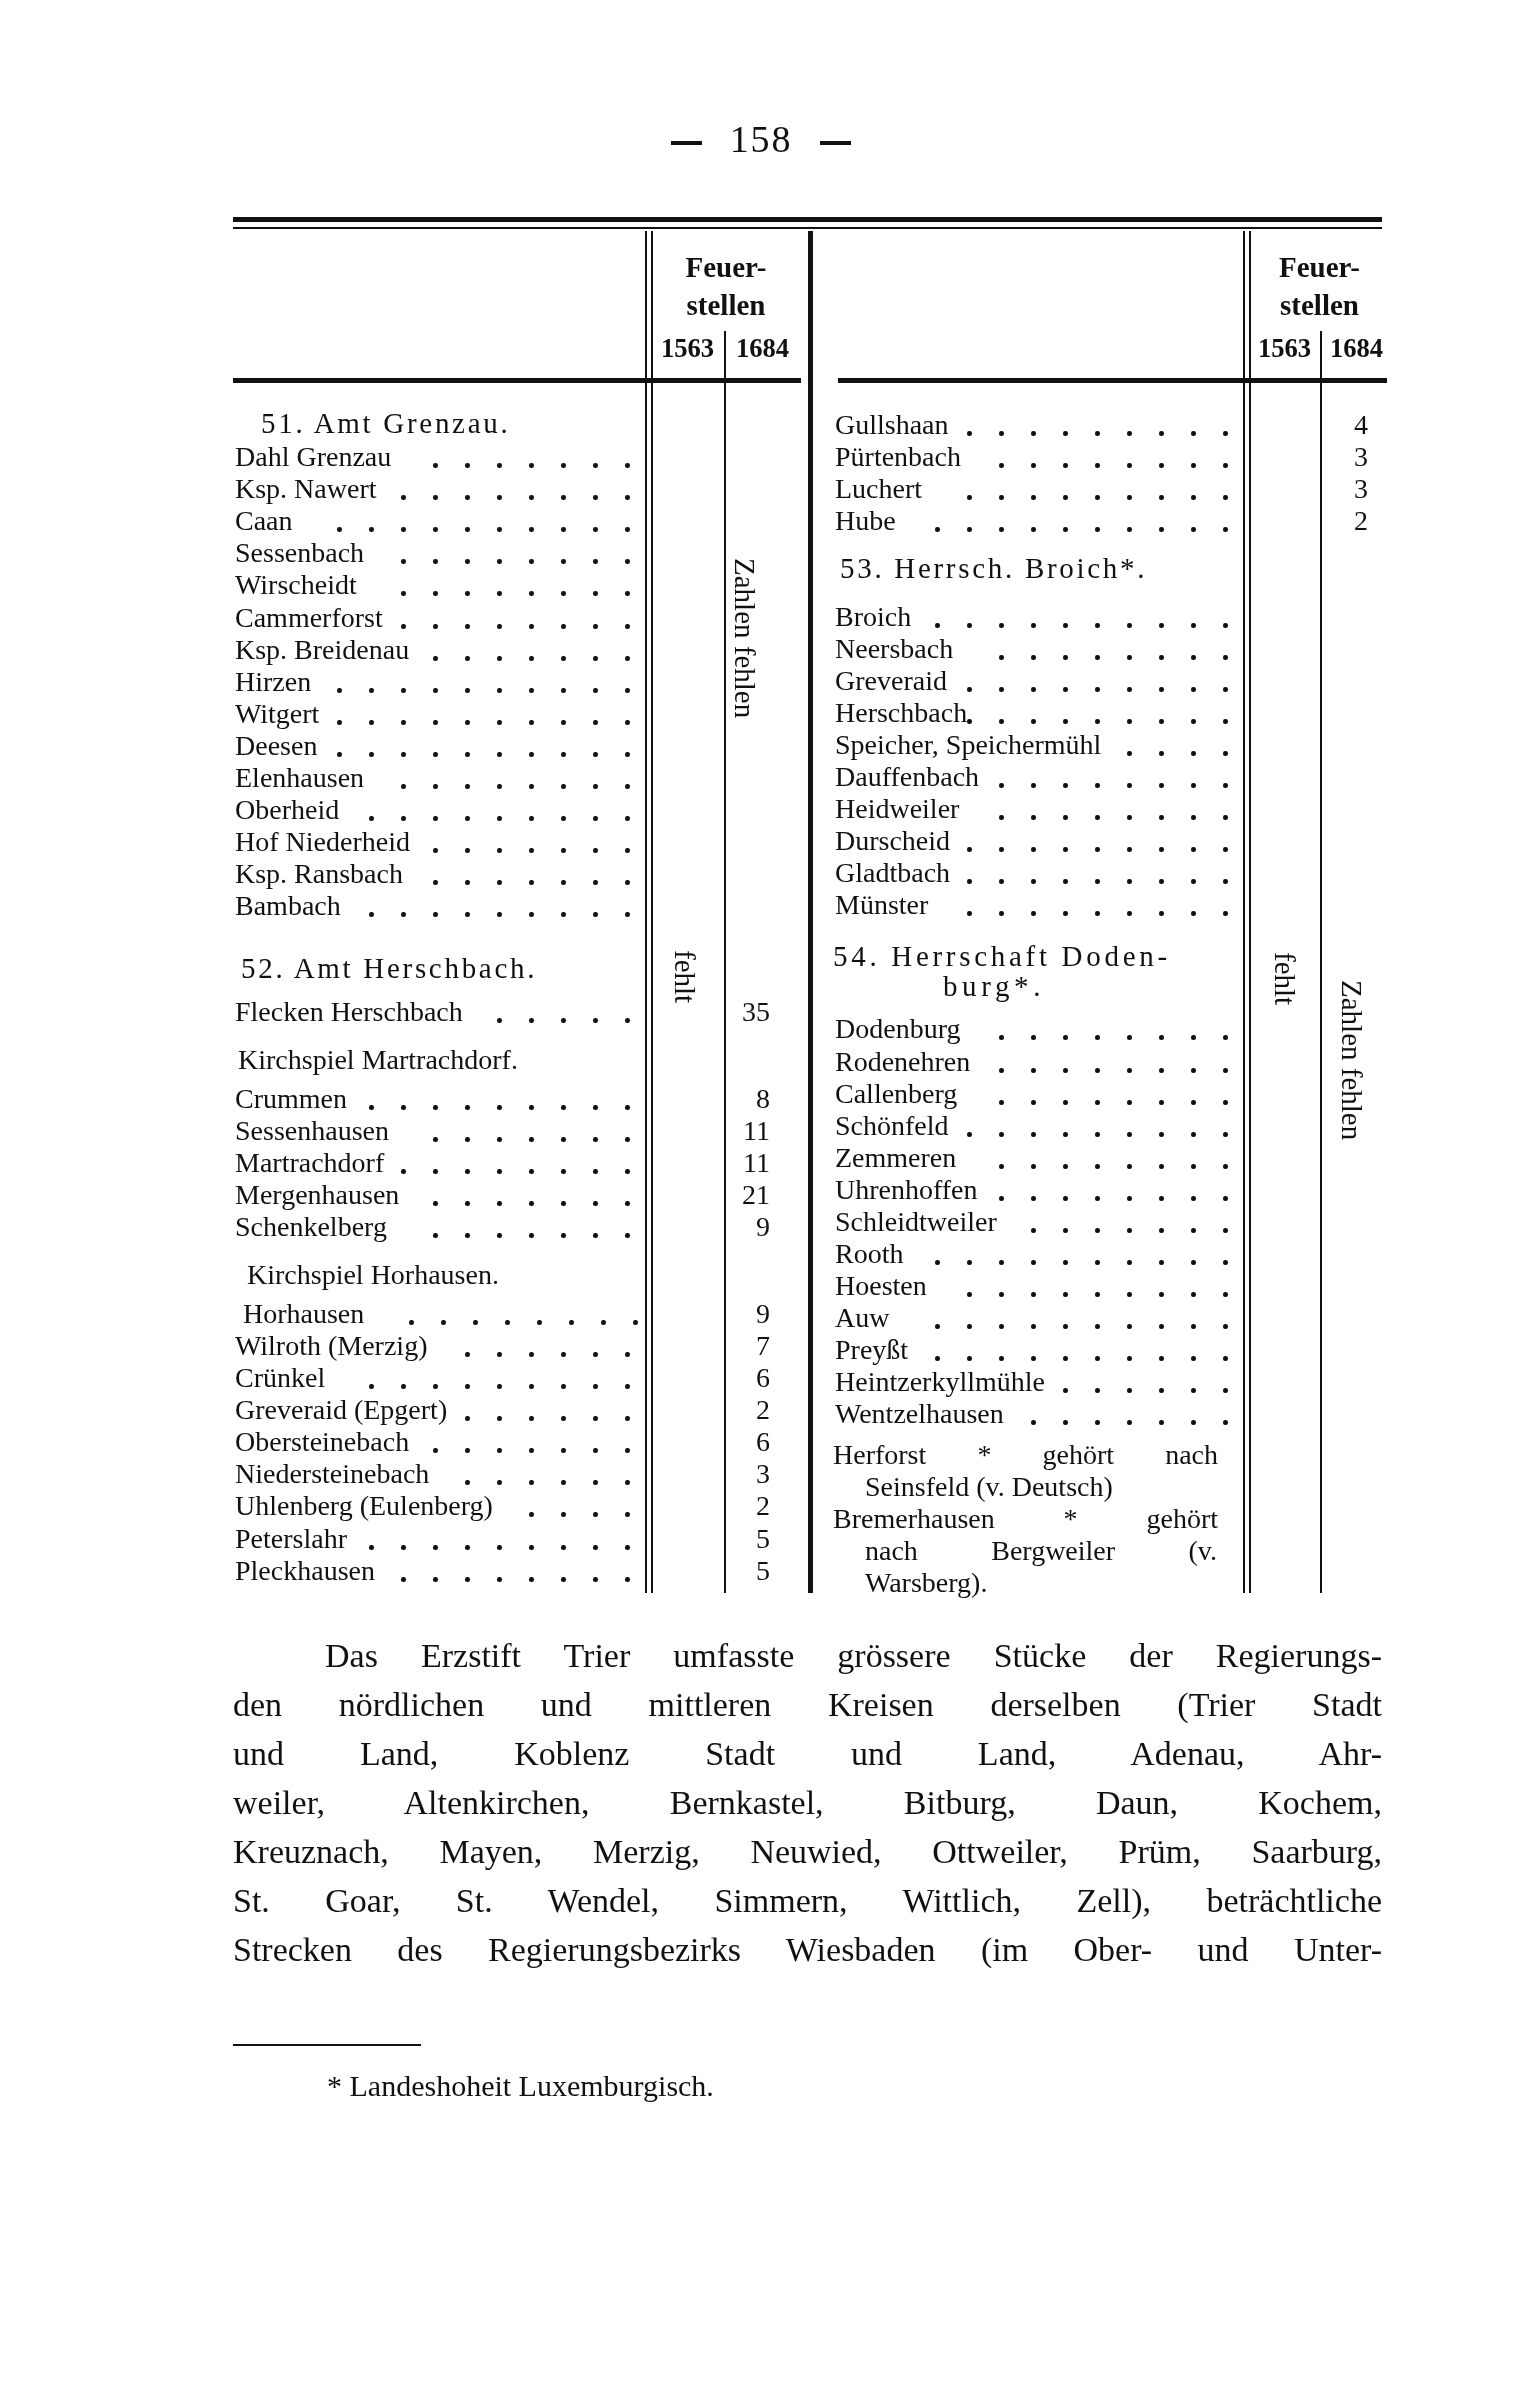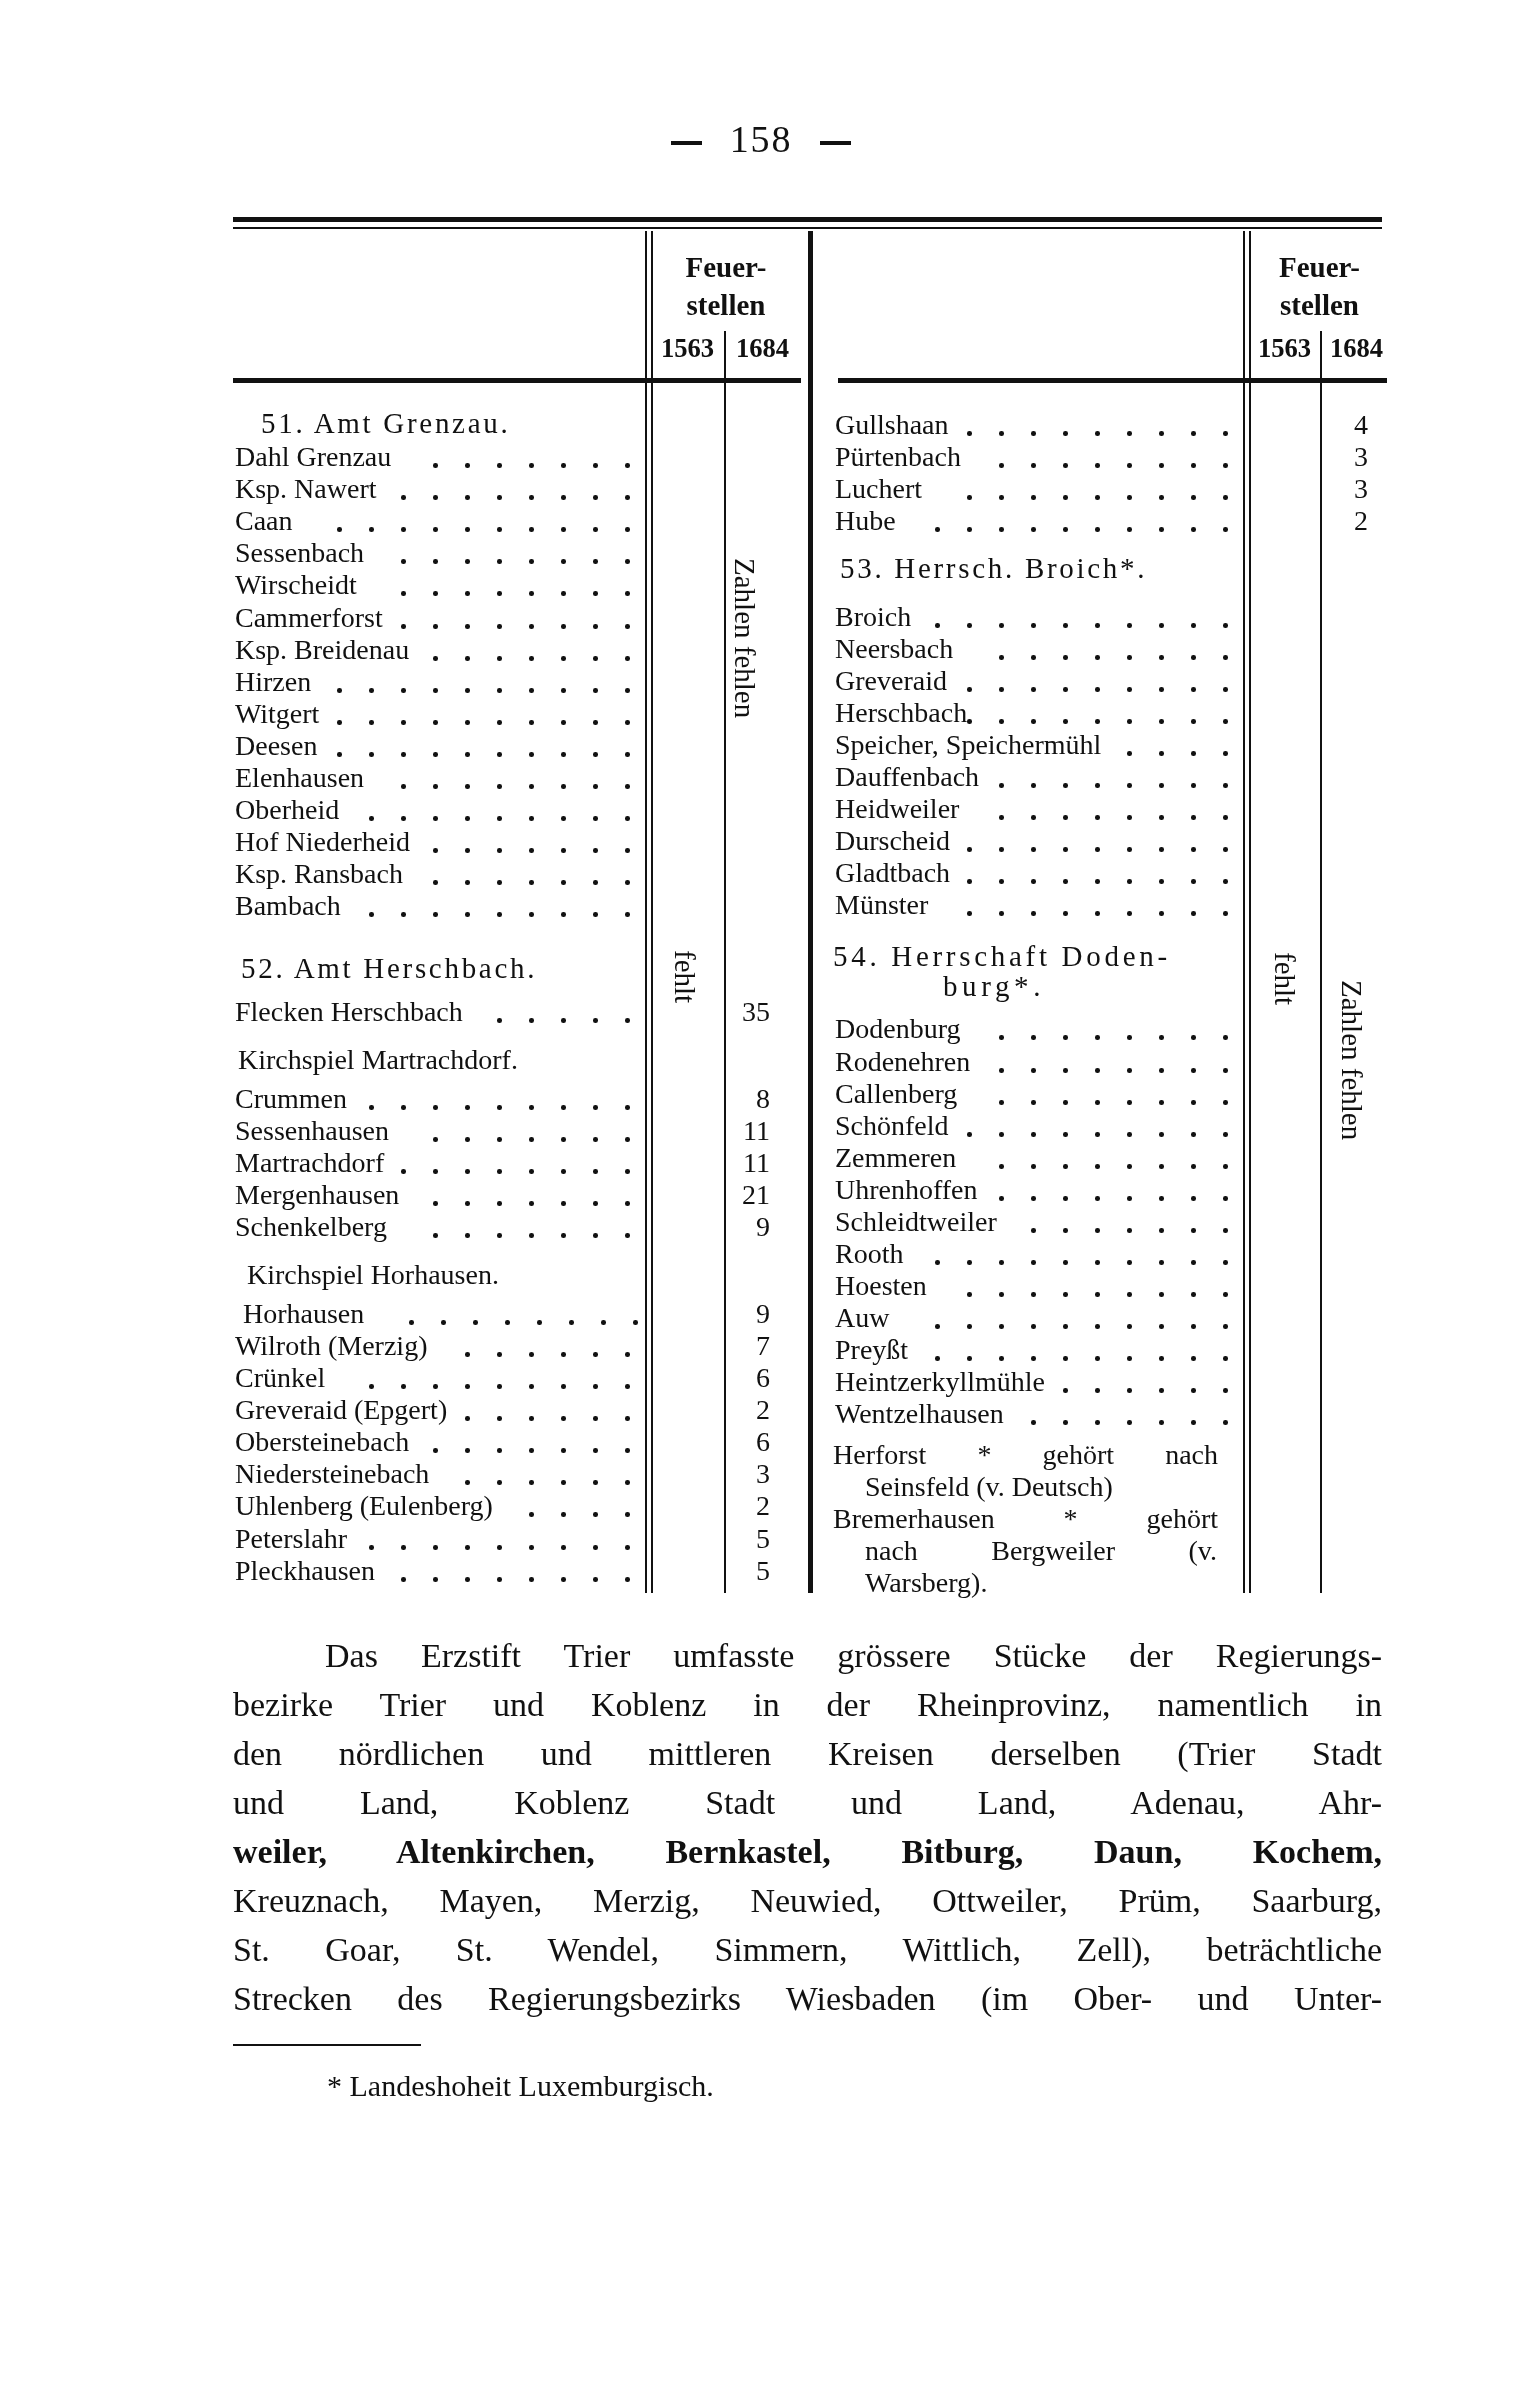--- a/index.html
+++ b/index.html
@@ -734,24 +734,23 @@
   <div class="sub" style="left:833px;top:1503px;width:385px;text-align:justify;text-align-last:justify;">Bremerhausen * gehört</div>
   <div class="sub" style="left:865px;top:1535px;width:352px;text-align:justify;text-align-last:justify;">nach Bergweiler (v.</div>
   <div class="sub" style="left:865px;top:1567px;">Warsberg).</div>
 
   <div class="vtext" style="left:1268px;top:952px;">fehlt</div>
   <div class="vtext" style="left:1335px;top:980px;">Zahlen fehlen</div>
 </div>
 
 <div class="para" id="para">
     <div style="text-align: justify; text-align-last: justify; padding-left: 92px;">Das Erzstift Trier umfasste grössere Stücke der Regierungs-</div>
-    <div style="text-align: justify; text-align-last: justify;">bezirke Trier und Koblenz in der Rheinprovinz, namentlich in</div>
     <div style="text-align: justify; text-align-last: justify;">den nördlichen und mittleren Kreisen derselben (Trier Stadt</div>
     <div style="text-align: justify; text-align-last: justify;">und Land, Koblenz Stadt und Land, Adenau, Ahr-</div>
-    <div style="text-align: justify; text-align-last: justify; font-weight: bold;">weiler, Altenkirchen, Bernkastel, Bitburg, Daun, Kochem,</div>
+    <div style="text-align: justify; text-align-last: justify;">weiler, Altenkirchen, Bernkastel, Bitburg, Daun, Kochem,</div>
     <div style="text-align: justify; text-align-last: justify;">Kreuznach, Mayen, Merzig, Neuwied, Ottweiler, Prüm, Saarburg,</div>
     <div style="text-align: justify; text-align-last: justify;">St. Goar, St. Wendel, Simmern, Wittlich, Zell), beträchtliche</div>
     <div style="text-align: justify; text-align-last: justify;">Strecken des Regierungsbezirks Wiesbaden (im Ober- und Unter-</div>
   </div>
 
 <div class="abs hrule" style="left:233px;top:2044px;width:188px;height:1.8px;"></div>
 <div class="foot">* Landeshoheit Luxemburgisch.</div>
 
 
 </body></html>

